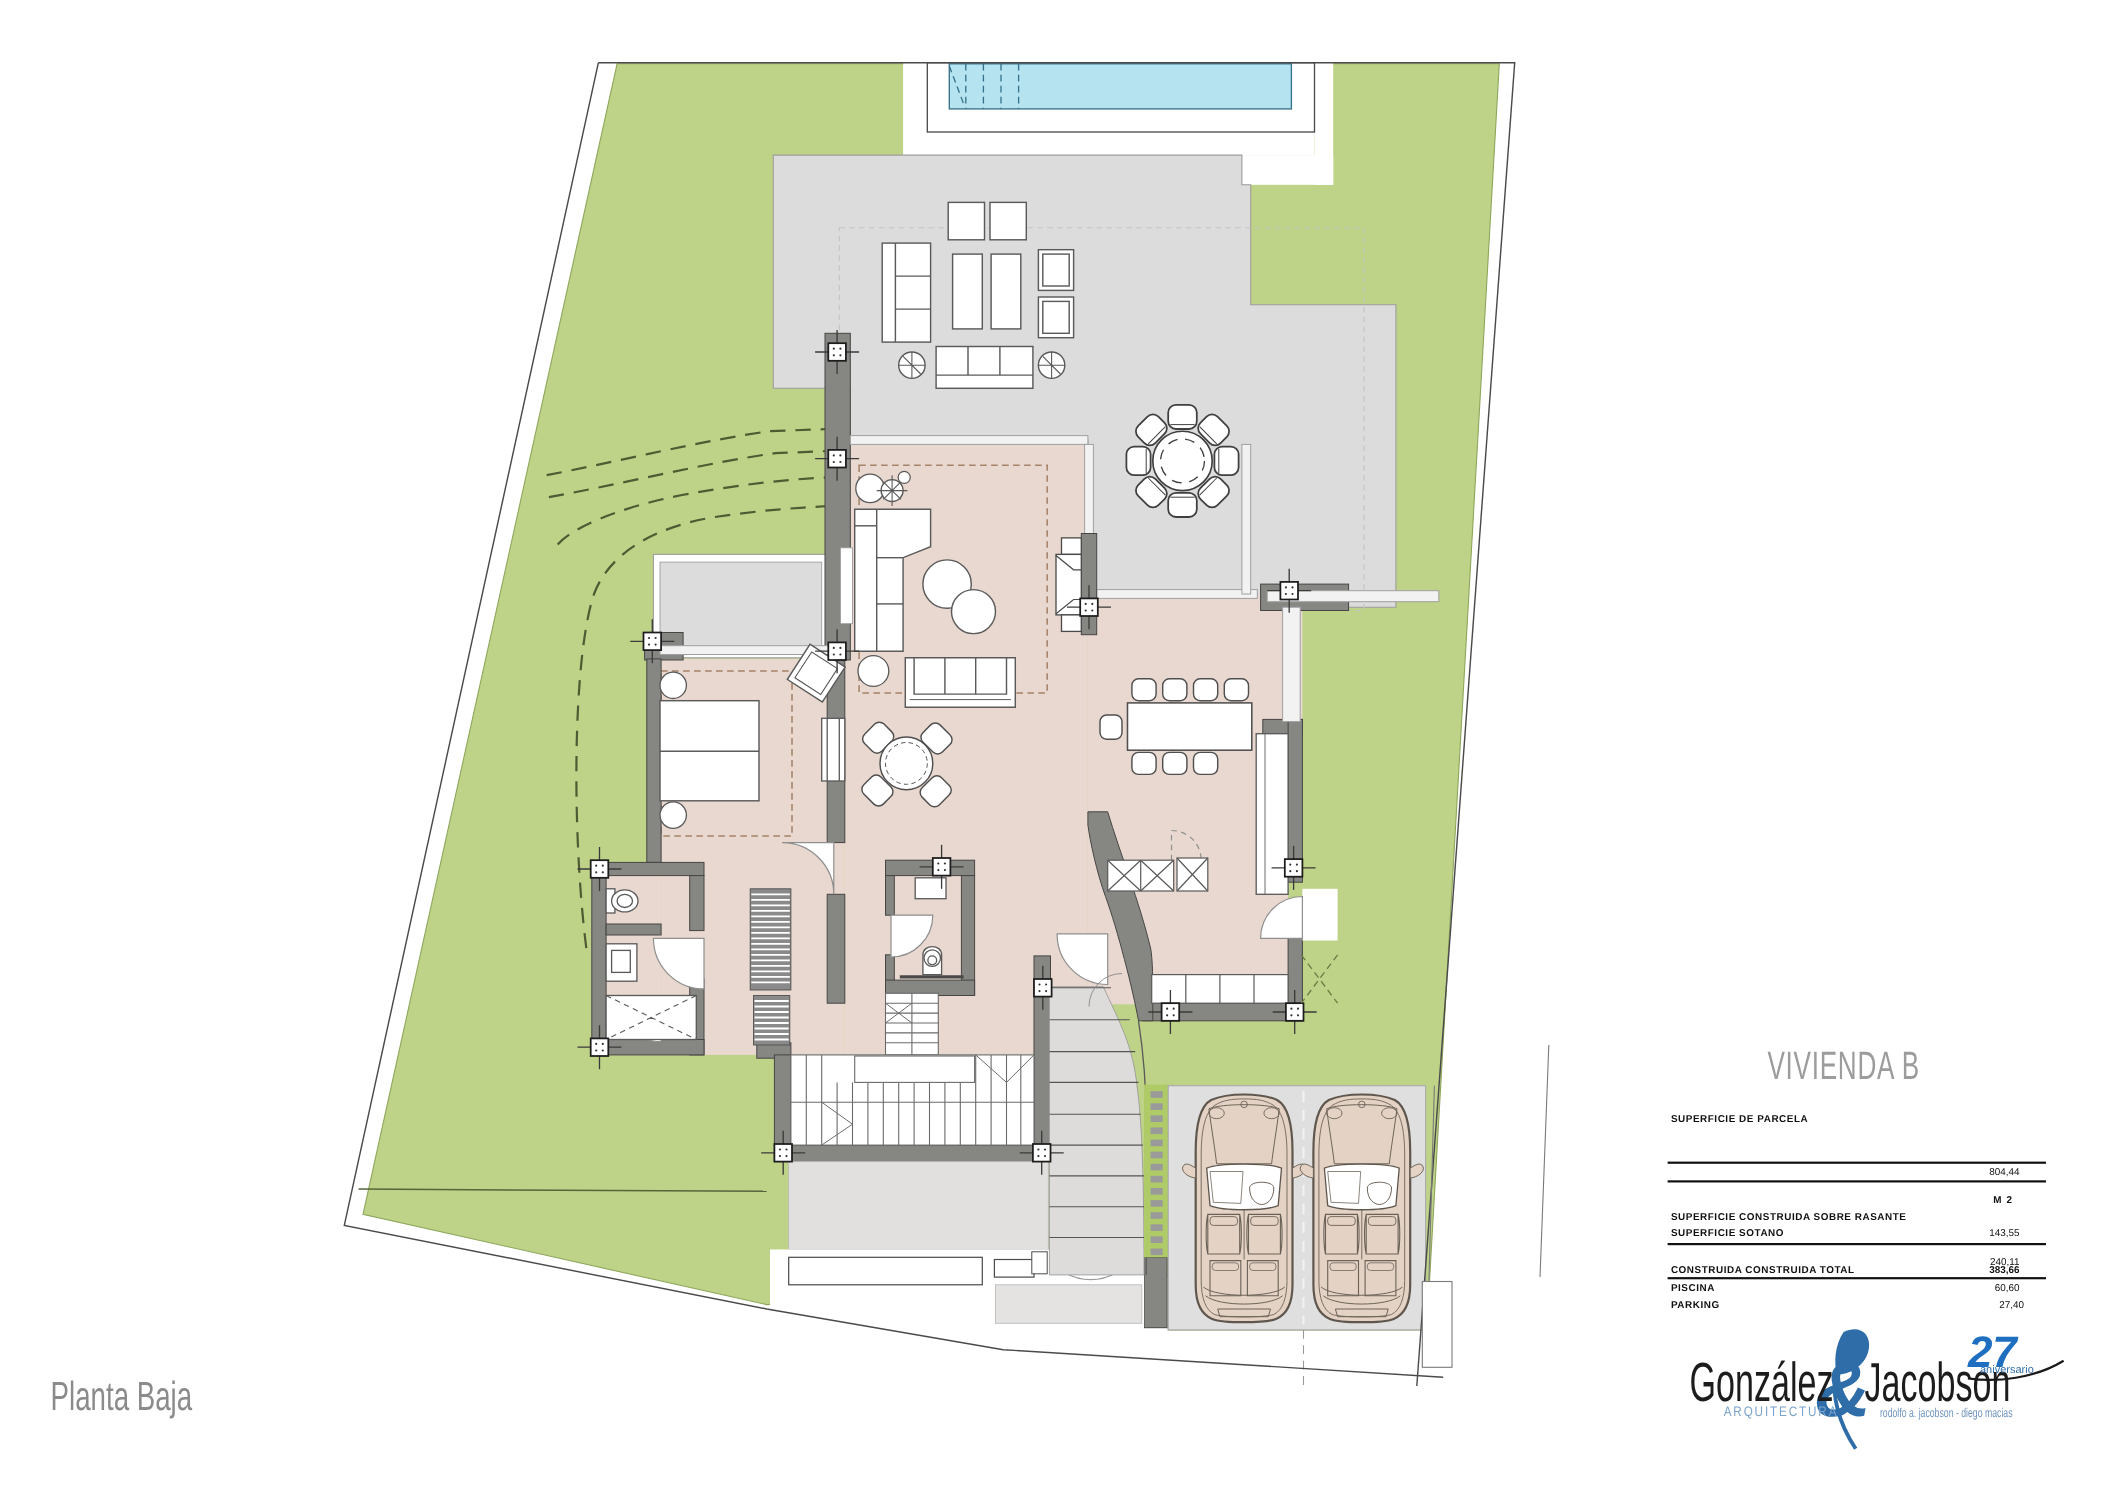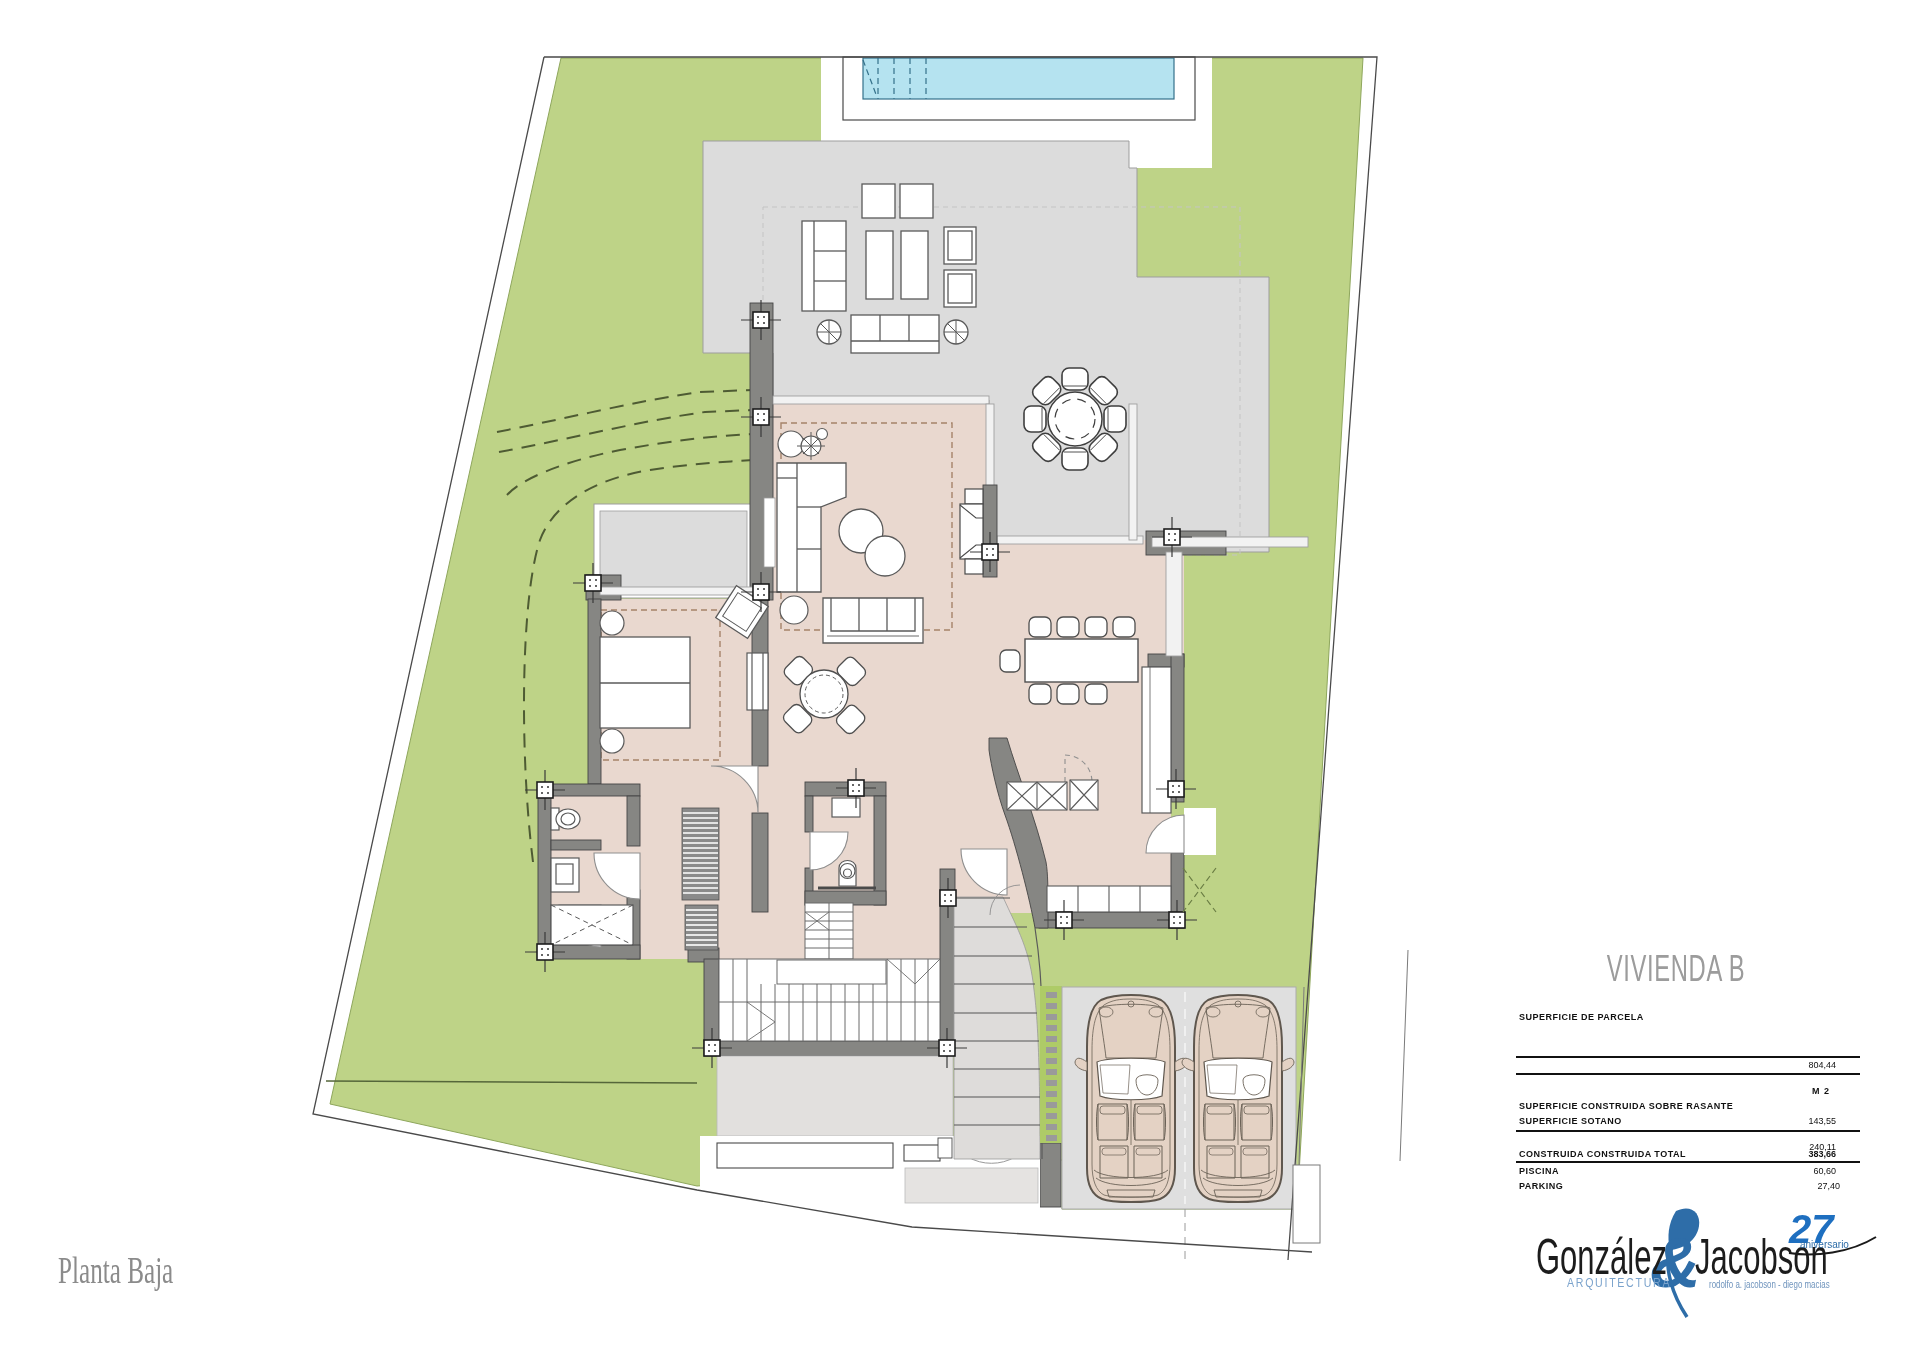--- a/index.html
+++ b/index.html
@@ -710,16 +710,16 @@
 
   <text transform="translate(117,92) scale(0.85,1)" font-size="12.5" fill="#7ba3cc" style="letter-spacing:2px;">ARQUITECTURA</text>
 
   <text transform="translate(259,93) scale(0.69,1)" font-size="11.5" fill="#6f94bd">rodolfo a. jacobson - diego macias</text>
 
   <text x="339" y="48" font-size="40" font-weight="bold" fill="#1e6fc0" font-style="italic">27</text>
   <path d="M339,58 C365,62 400,58 426,42" fill="none" stroke="#1a1a1a" stroke-width="2"></path>
   <text x="350" y="53" font-size="10" fill="#2e6da8">aniversario</text>
 </svg>
 
-<div style="position:absolute;left:58px;top:1249px;font-family:Liberation Serif, serif;">
+<div style="position:absolute;left:46px;top:1249px;">
   <span style="display:inline-block;font-size:37px;color:#8b8b8b;transform:scaleX(0.68);transform-origin:left;white-space:nowrap;">Planta Baja</span>
 </div>
 </div>
 
 </body></html>

